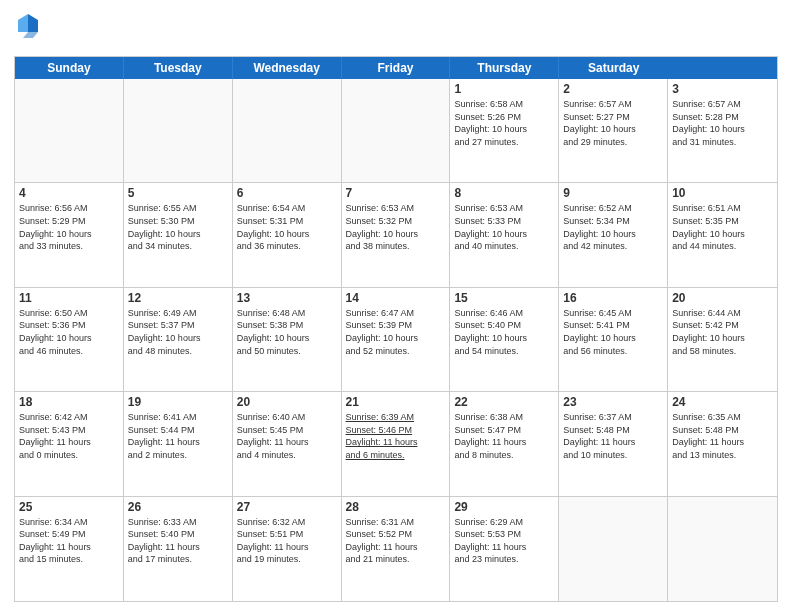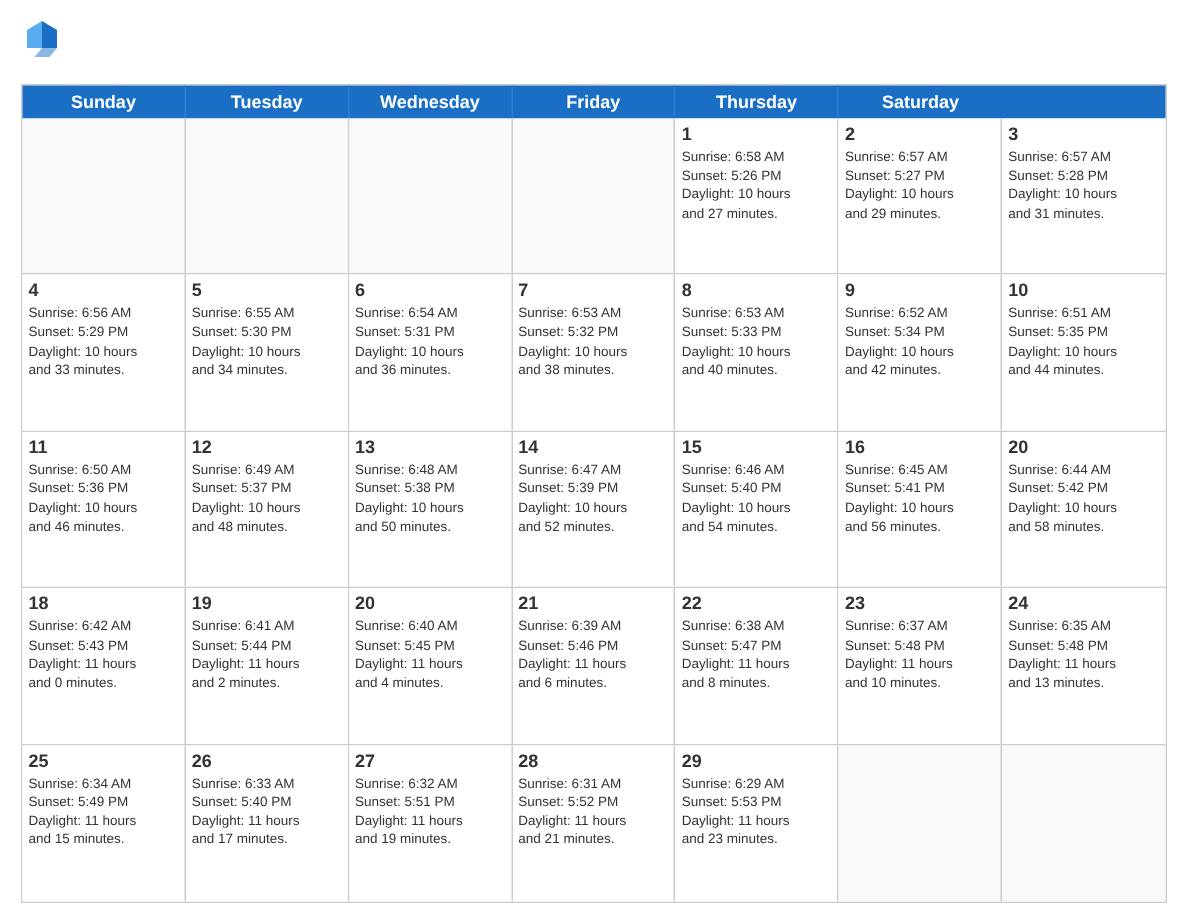--- a/index.html
+++ b/index.html
@@ -282,21 +282,21 @@
           </div>
           <div class="cal-cell">
             <div class="day-num">20</div>
             <div class="cell-text" style="white-space: pre-line;">Sunrise: 6:40 AM
 Sunset: 5:45 PM
 Daylight: 11 hours
 and 4 minutes.</div>
           </div>
           <div class="cal-cell">
             <div class="day-num">21</div>
-            <div class="cell-text" style="white-space: pre-line;">Sunrise: 6:39 AM
+            <div class="cell-text" style="white-space: pre-line; text-decoration: underline;">Sunrise: 6:39 AM
 Sunset: 5:46 PM
 Daylight: 11 hours
 and 6 minutes.</div>
           </div>
           <div class="cal-cell">
             <div class="day-num">22</div>
             <div class="cell-text" style="white-space: pre-line;">Sunrise: 6:38 AM
 Sunset: 5:47 PM
 Daylight: 11 hours
 and 8 minutes.</div>

